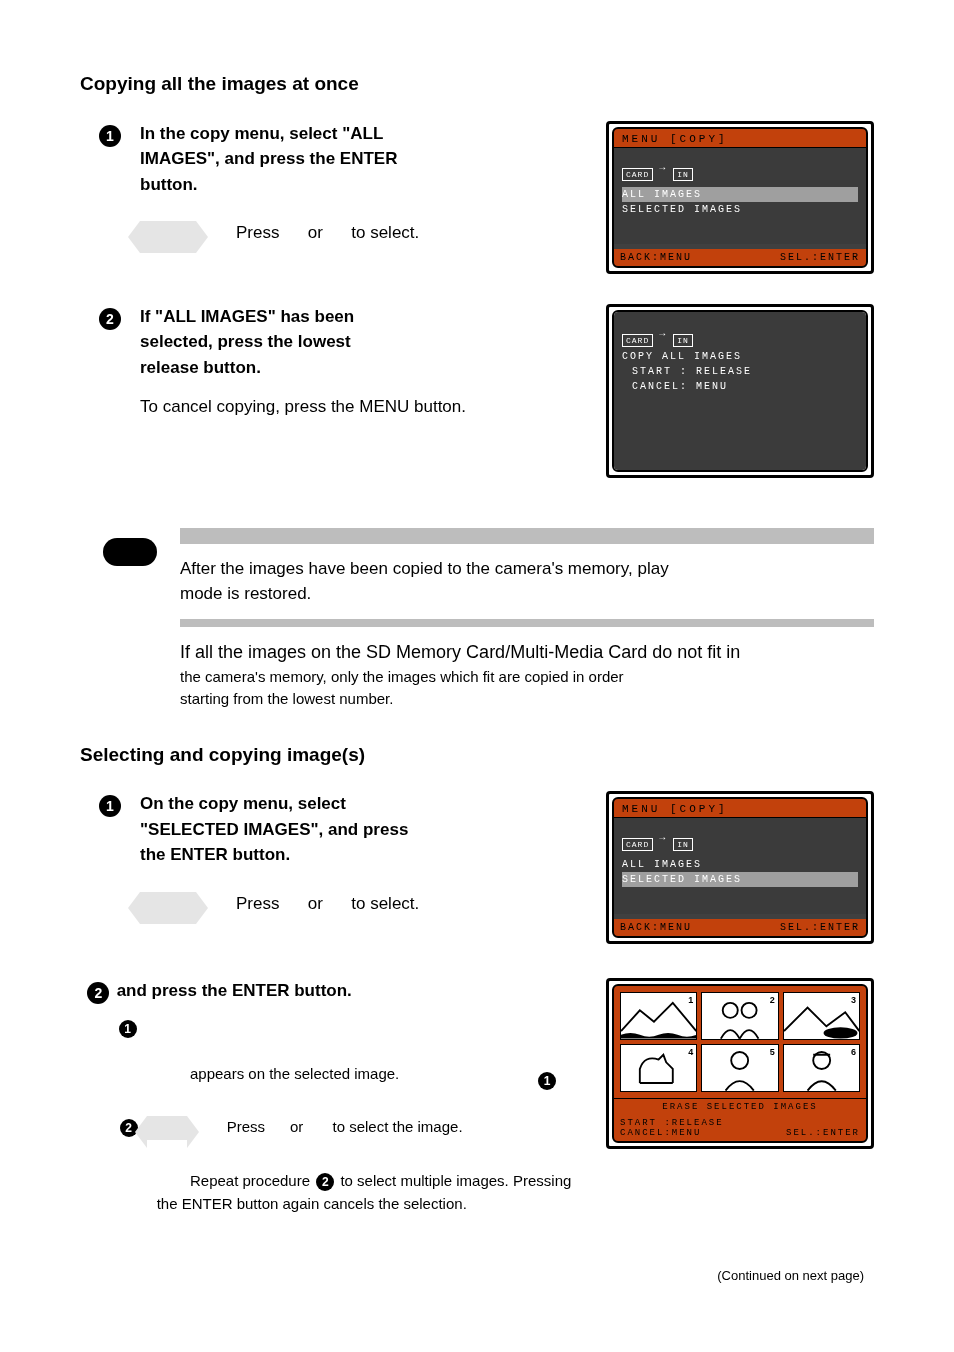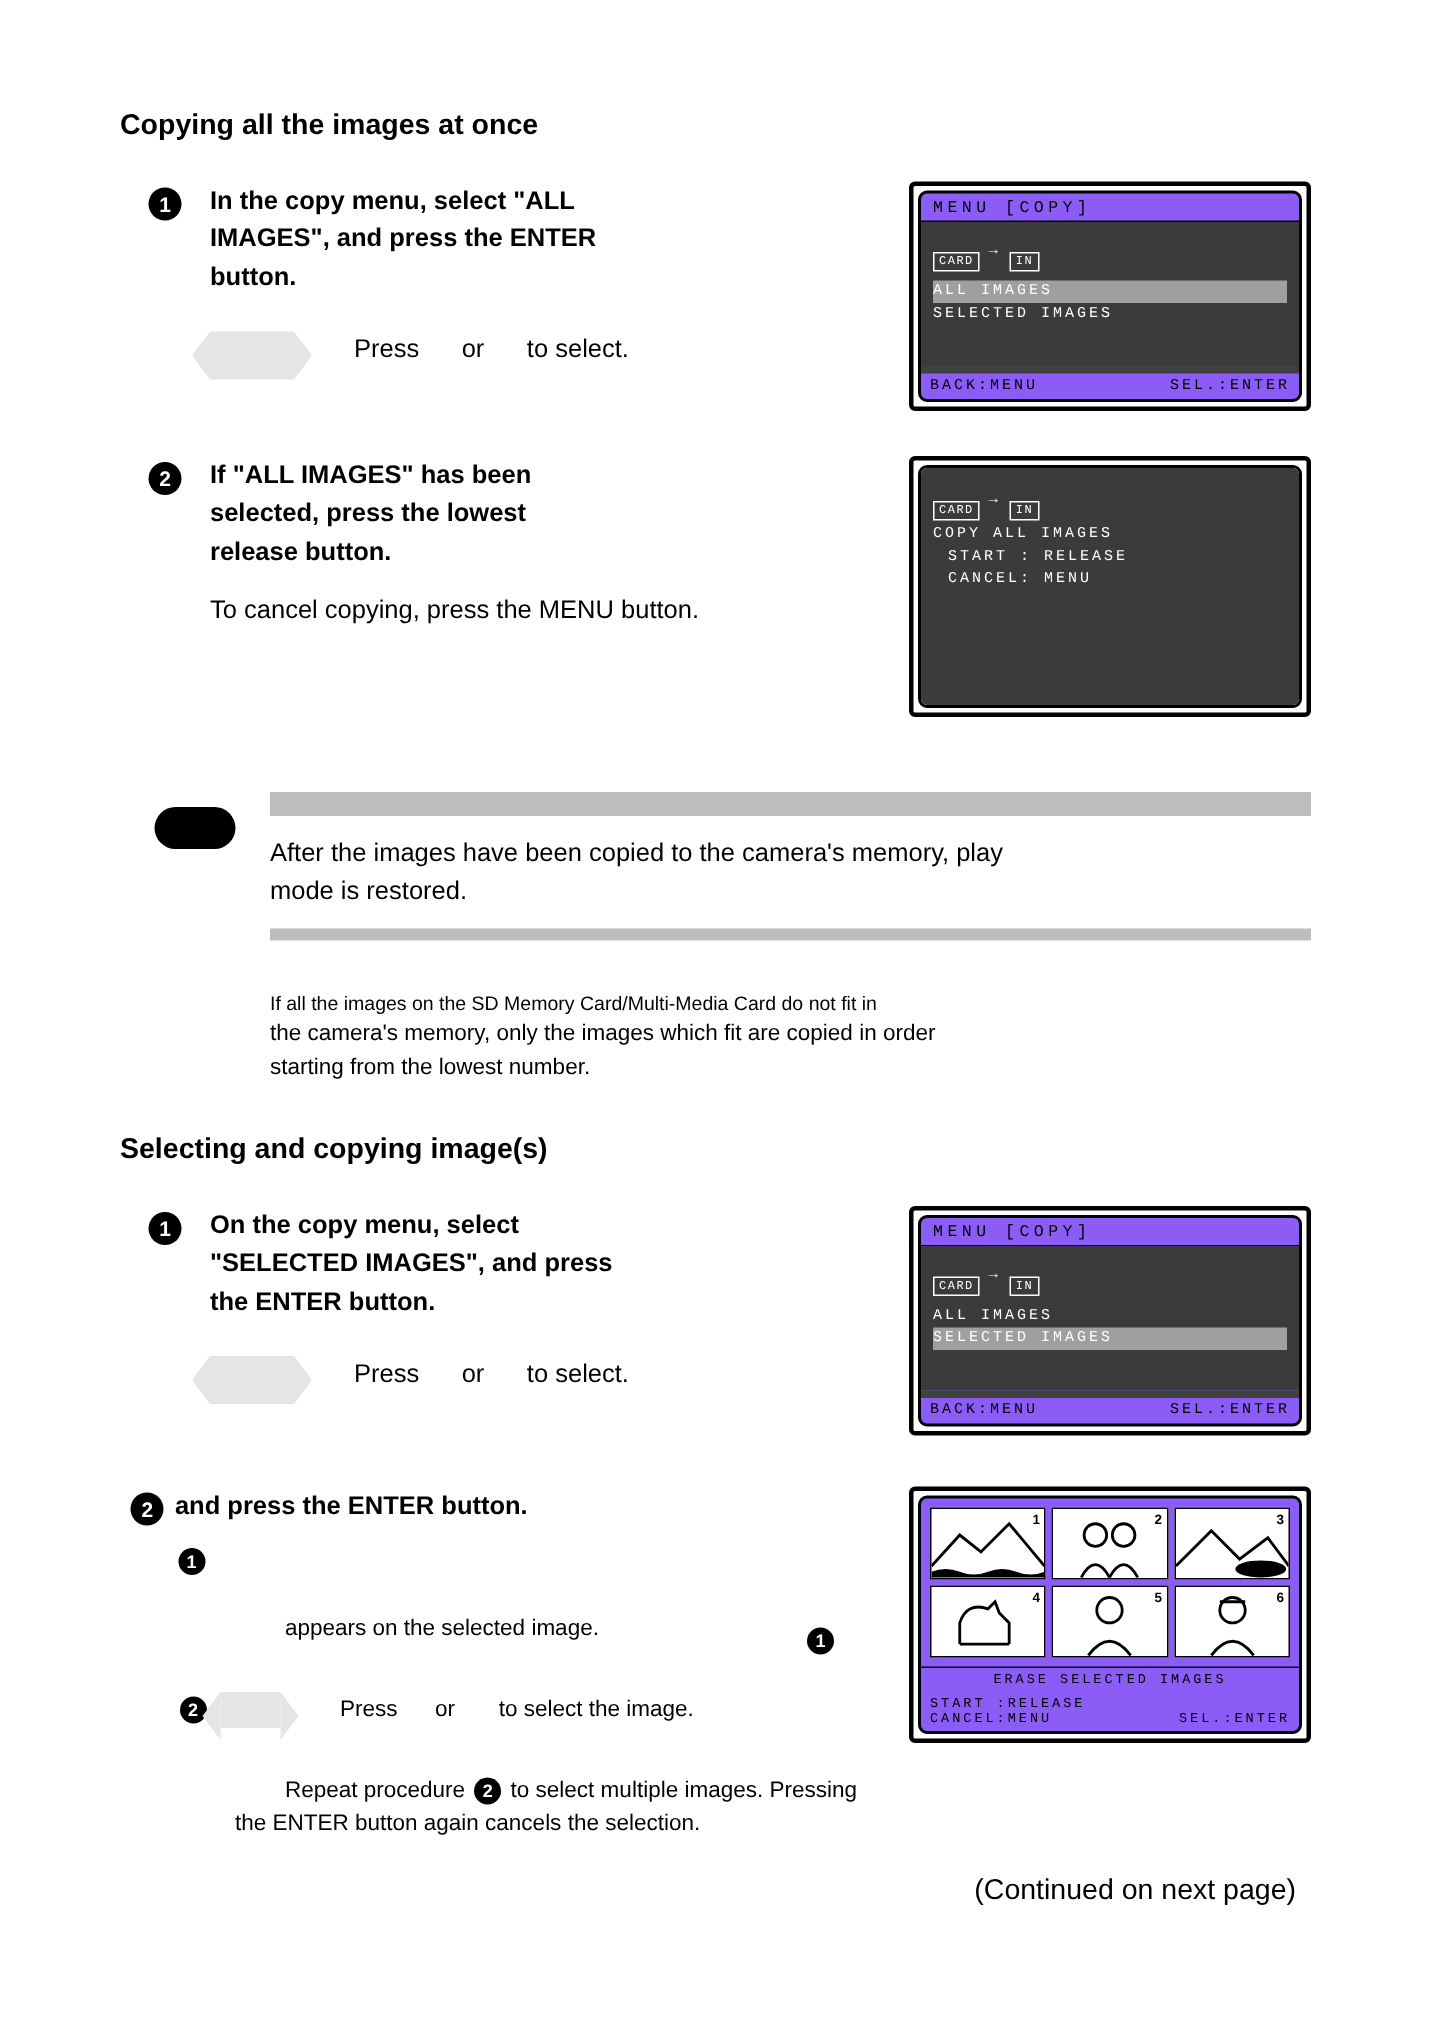--- a/index.html
+++ b/index.html
@@ -96,38 +96,39 @@
   }
   .step-text {
     font-size: 17px;
     line-height: 1.5;
     white-space: pre-wrap;
   }
   .step-text.bold {
     font-weight: bold;
   }
   .cont-line {
-    font-size: 19px;
+    font-size: 13px;
     text-align: right;
+    margin-top: 30px;
     padding-right: 10px;
   }
 
   
   .screen-outer {
     width: 268px;
     border: 3px solid #000;
     border-radius: 4px;
     background: #fff;
     box-sizing: border-box;
     padding: 3px;
   }
   .screen-inner {
     border: 2px solid #000;
     border-radius: 6px;
-    background: #8b5cf6;
+    background: #c2410c;
     box-sizing: border-box;
     overflow: hidden;
   }
   .menuheader {
     font-family: "Courier New", monospace;
     font-size: 11px;
     letter-spacing: 3px;
     padding: 4px 8px 2px 8px;
     border-bottom: 1px solid #000;
   }
@@ -323,21 +324,21 @@
         <div class="step-text">After the images have been copied to the camera's memory, play</div>
         <div class="step-text">mode is restored.</div>
       </div>
     </div>
   </div>
   <div class="row" style="align-items:flex-start;">
     <div style="width:100px;"></div>
     <div style="flex:1;">
       <div class="gray-bar short"></div>
       <div style="padding-top:12px;">
-        <div class="step-text" style="font-size:13px;margin-top:20px;">If all the images on the SD Memory Card/Multi-Media Card do not fit in</div>
+        <div class="step-text" style="font-size:18px;">If all the images on the SD Memory Card/Multi-Media Card do not fit in</div>
         <div class="step-text" style="font-size:15px;">the camera's memory, only the images which fit are copied in order</div>
         <div class="step-text" style="font-size:15px;">starting from the lowest number.</div>
       </div>
     </div>
   </div>
 
   <div class="step-text bold" style="font-size:19px; margin:30px 0 22px 0;">Selecting and copying image(s)</div>
 
   <div class="row">
     <div class="step-col">

